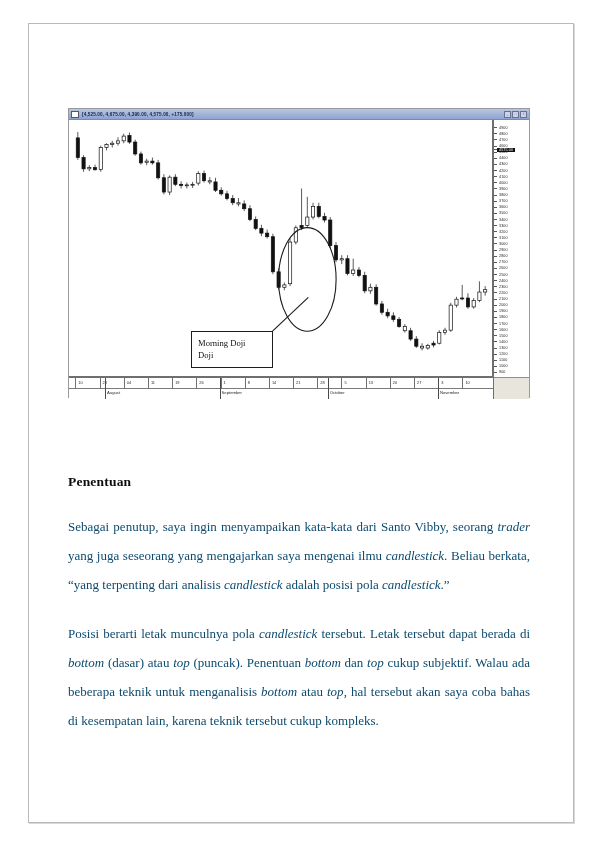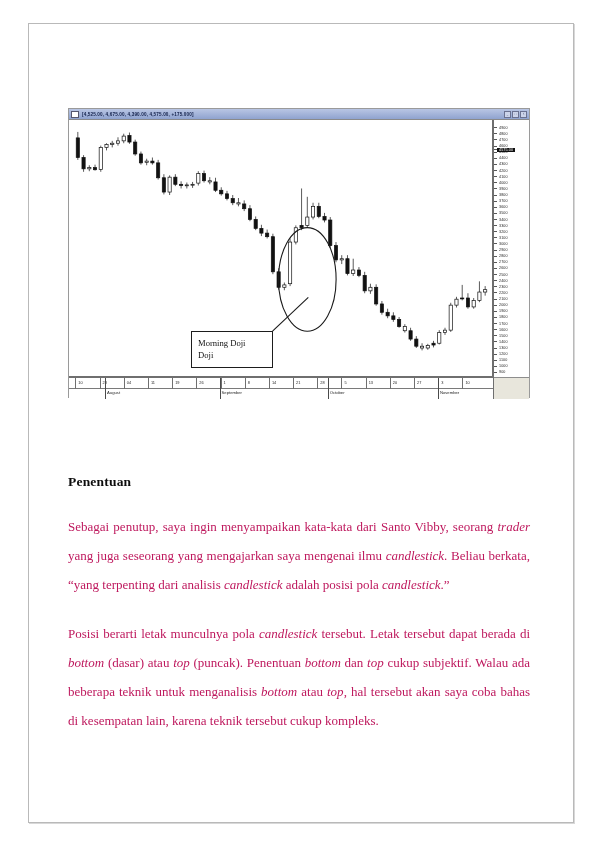--- a/index.html
+++ b/index.html
@@ -243,21 +243,21 @@
     font-weight: bold;
     font-size: 13.5px;
     color: #0d0d0d;
     margin: 0 0 22px 0;
     letter-spacing: .2px;
   }
   .body-para {
     font-family: "Liberation Serif", serif;
     font-size: 13px;
     line-height: 29px;
-    color: #be185d;
+    color: #0c4a6e;
     text-align: justify;
     margin: 0 0 20px 0;
   }
   .body-para em { font-style: italic; }
 </style>
 </head>
 <body>
 
 <div id="page">
 

